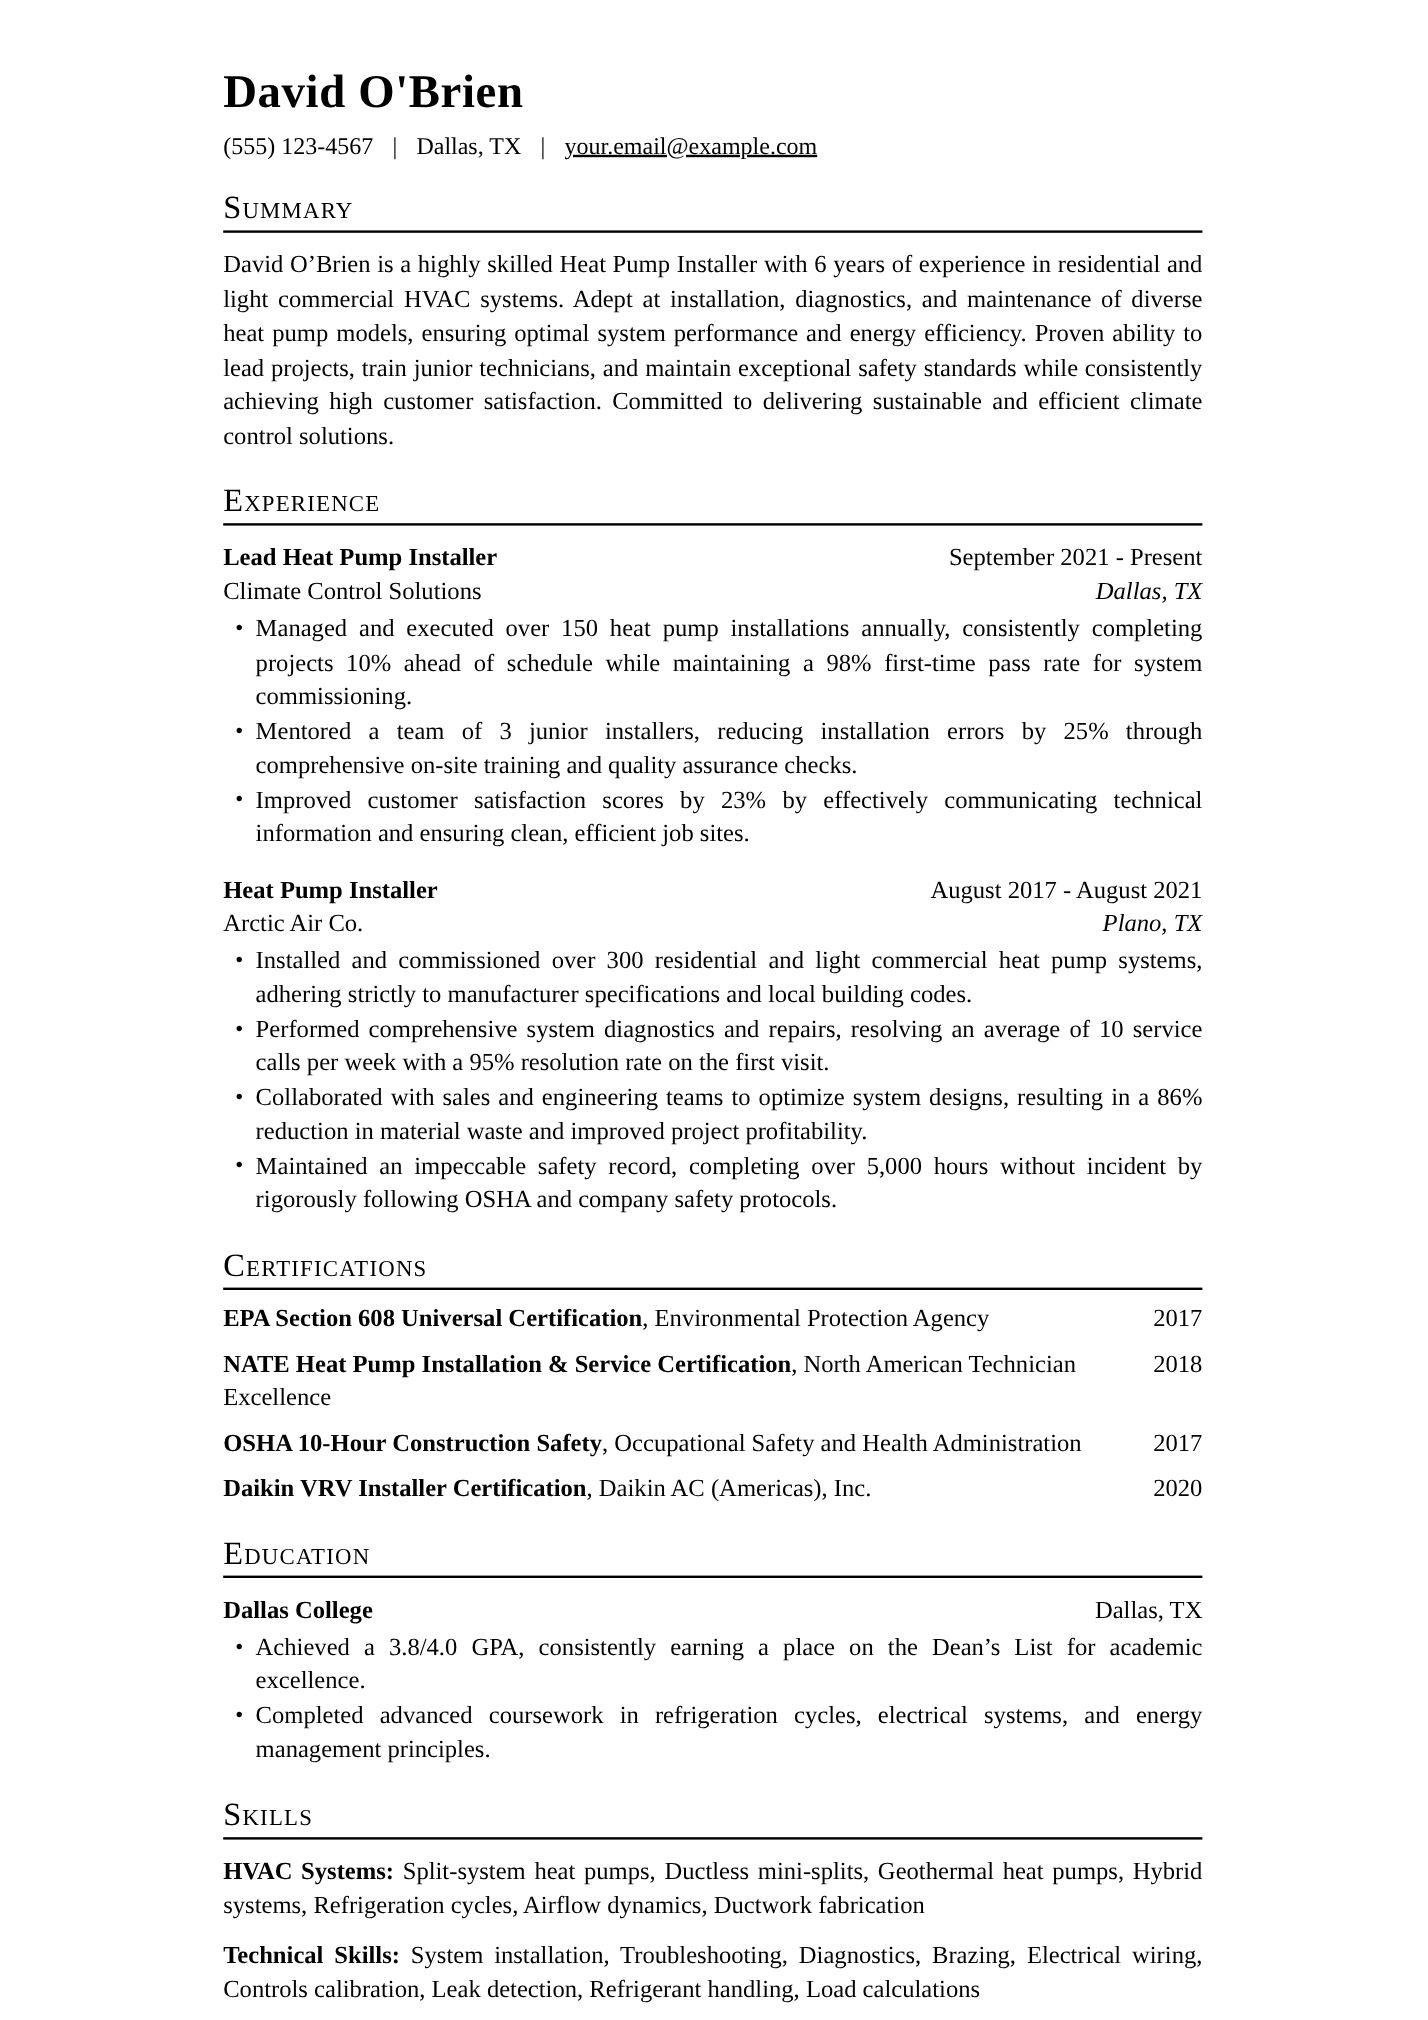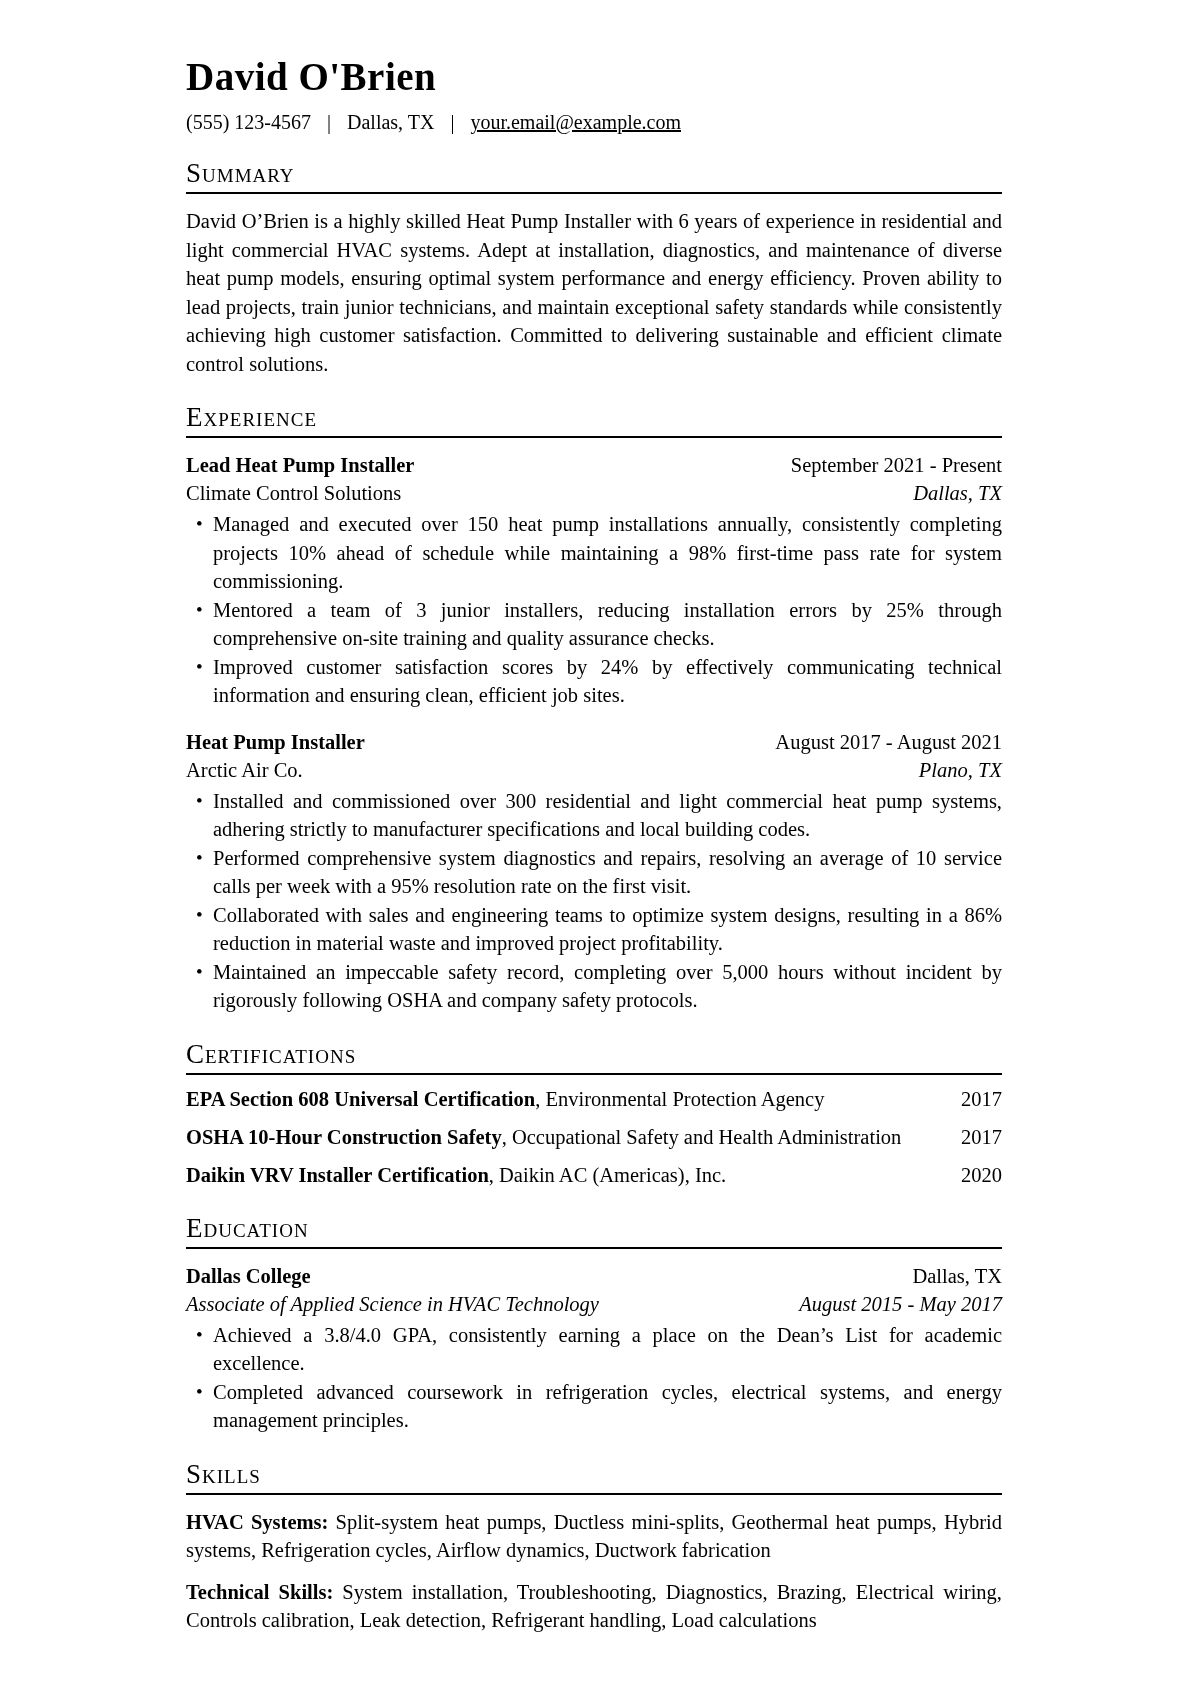--- a/index.html
+++ b/index.html
@@ -149,21 +149,21 @@
         <span class="entry-role">Lead Heat Pump Installer</span>
         <span class="entry-dates">September 2021 - Present</span>
       </div>
       <div class="entry-row">
         <span>Climate Control Solutions</span>
         <span class="italic">Dallas, TX</span>
       </div>
       <ul class="bullets">
         <li>Managed and executed over 150 heat pump installations annually, consistently completing projects 10% ahead of schedule while maintaining a 98% first-time pass rate for system commissioning.</li>
         <li>Mentored a team of 3 junior installers, reducing installation errors by 25% through comprehensive on-site training and quality assurance checks.</li>
-        <li>Improved customer satisfaction scores by 24% by effectively communicating technical information and ensuring clean, efficient job sites.</li>
+        <li>Improved customer satisfaction scores by 23% by effectively communicating technical information and ensuring clean, efficient job sites.</li>
       </ul>
     </div>
 
     <div class="entry">
       <div class="entry-row">
         <span class="entry-role">Heat Pump Installer</span>
         <span class="entry-dates">August 2017 - August 2021</span>
       </div>
       <div class="entry-row">
         <span>Arctic Air Co.</span>
@@ -179,40 +179,40 @@
   </div>
 
   <div class="section">
     <h2 class="section-title">Certifications</h2>
     <div class="cert-list">
       <div class="cert-row">
         <span><span class="cert-name">EPA Section 608 Universal Certification</span><span>, Environmental Protection Agency</span></span>
         <span class="cert-year">2017</span>
       </div>
       <div class="cert-row">
+        <span><span class="cert-name">NATE Heat Pump Installation &amp; Service Certification</span><span>, North American Technician Excellence</span></span>
+        <span class="cert-year">2018</span>
+      </div>
+      <div class="cert-row">
         <span><span class="cert-name">OSHA 10-Hour Construction Safety</span><span>, Occupational Safety and Health Administration</span></span>
         <span class="cert-year">2017</span>
       </div>
       <div class="cert-row">
         <span><span class="cert-name">Daikin VRV Installer Certification</span><span>, Daikin AC (Americas), Inc.</span></span>
         <span class="cert-year">2020</span>
       </div>
     </div>
   </div>
 
   <div class="section">
     <h2 class="section-title">Education</h2>
     <div class="entry">
       <div class="entry-row">
         <span class="entry-role">Dallas College</span>
         <span>Dallas, TX</span>
-      </div>
-      <div class="entry-row">
-        <span class="italic">Associate of Applied Science in HVAC Technology</span>
-        <span class="italic">August 2015 - May 2017</span>
       </div>
       <ul class="bullets">
         <li>Achieved a 3.8/4.0 GPA, consistently earning a place on the Dean’s List for academic excellence.</li>
         <li>Completed advanced coursework in refrigeration cycles, electrical systems, and energy management principles.</li>
       </ul>
     </div>
   </div>
 
   <div class="section">
     <h2 class="section-title">Skills</h2>

